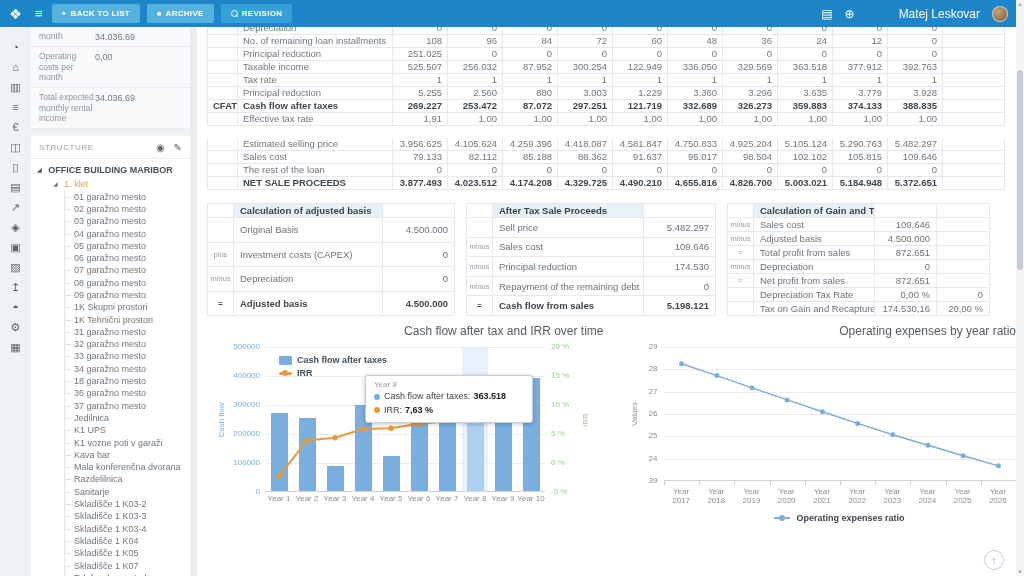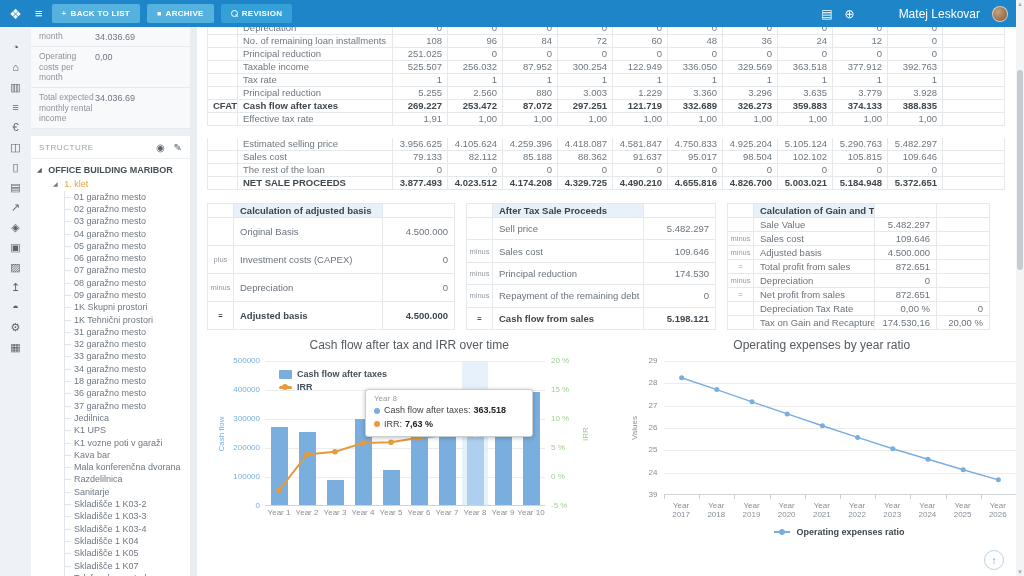--- a/index.html
+++ b/index.html
@@ -66,21 +66,21 @@
   .stable th.hd { background:#e8f1f9; font-weight:bold; color:#3a434b; }
   .stable .op { width:26px; font-size:7.5px; color:#949ca4; text-align:center; padding:0 2px; }
   .stable .val { text-align:right; }
   .stable tr.bold td { font-weight:bold; color:#3f474e; }
   .t1 { width:248px; } .t1 .val { width:72px; }
   .t2 { width:250px; } .t2 .val { width:72px; }
   .t3 { width:263px; } .t3 .val { width:62px; } .t3 .val2 { width:53px; text-align:right; }
 
   
   .chartsrow { display:flex; gap:24px; padding:8px 0 0 18px; }
-  .chart-title { font-size:12px; color:#555b61; text-align:center; margin-bottom:9px; }
+  .chart-title { font-size:12px; color:#555b61; text-align:right; margin-bottom:9px; }
   .chart-canvas { display:flex; position:relative; }
   .ytitle { width:12px; position:relative; }
   .ytitle span { position:absolute; top:50%; left:50%; transform:translate(-50%,-50%) rotate(-90deg); white-space:nowrap; font-size:8px; }
   .ytitle.blue span { color:#79aede; } .ytitle.green span { color:#9ccf8f; } .ytitle.gray span { color:#8a929b; }
   .ycol { position:relative; }
   .ycol div { position:absolute; font-size:8px; line-height:8px; }
   .ycol.c1l { width:38px; } .ycol.c1l div { right:5px; color:#79aede; }
   .ycol.c1r { width:34px; } .ycol.c1r div { left:6px; color:#9ccf8f; }
   .ycol.c2l { width:24px; } .ycol.c2l div { right:6px; color:#878f96; }
   .plot { position:relative; border-bottom:1px solid #cfd4d9; }
@@ -733,26 +733,20 @@
           <thead>
               <tr>
             <th class="op"></th>
             <th class="hd">Calculation of Gain and Tax</th>
             <th class="val"></th>
             <th class="val2"></th>
           </tr>
             </thead>
           <tbody>
 
-              <tr>
-                <td class="op"></td>
-                <td>Sale Value</td>
-                <td class="val">5.482.297</td>
-                <td class="val2"></td>
-              </tr>
 
               <tr>
                 <td class="op">minus</td>
                 <td>Sales cost</td>
                 <td class="val">109.646</td>
                 <td class="val2"></td>
               </tr>
 
               <tr>
                 <td class="op">minus</td>

